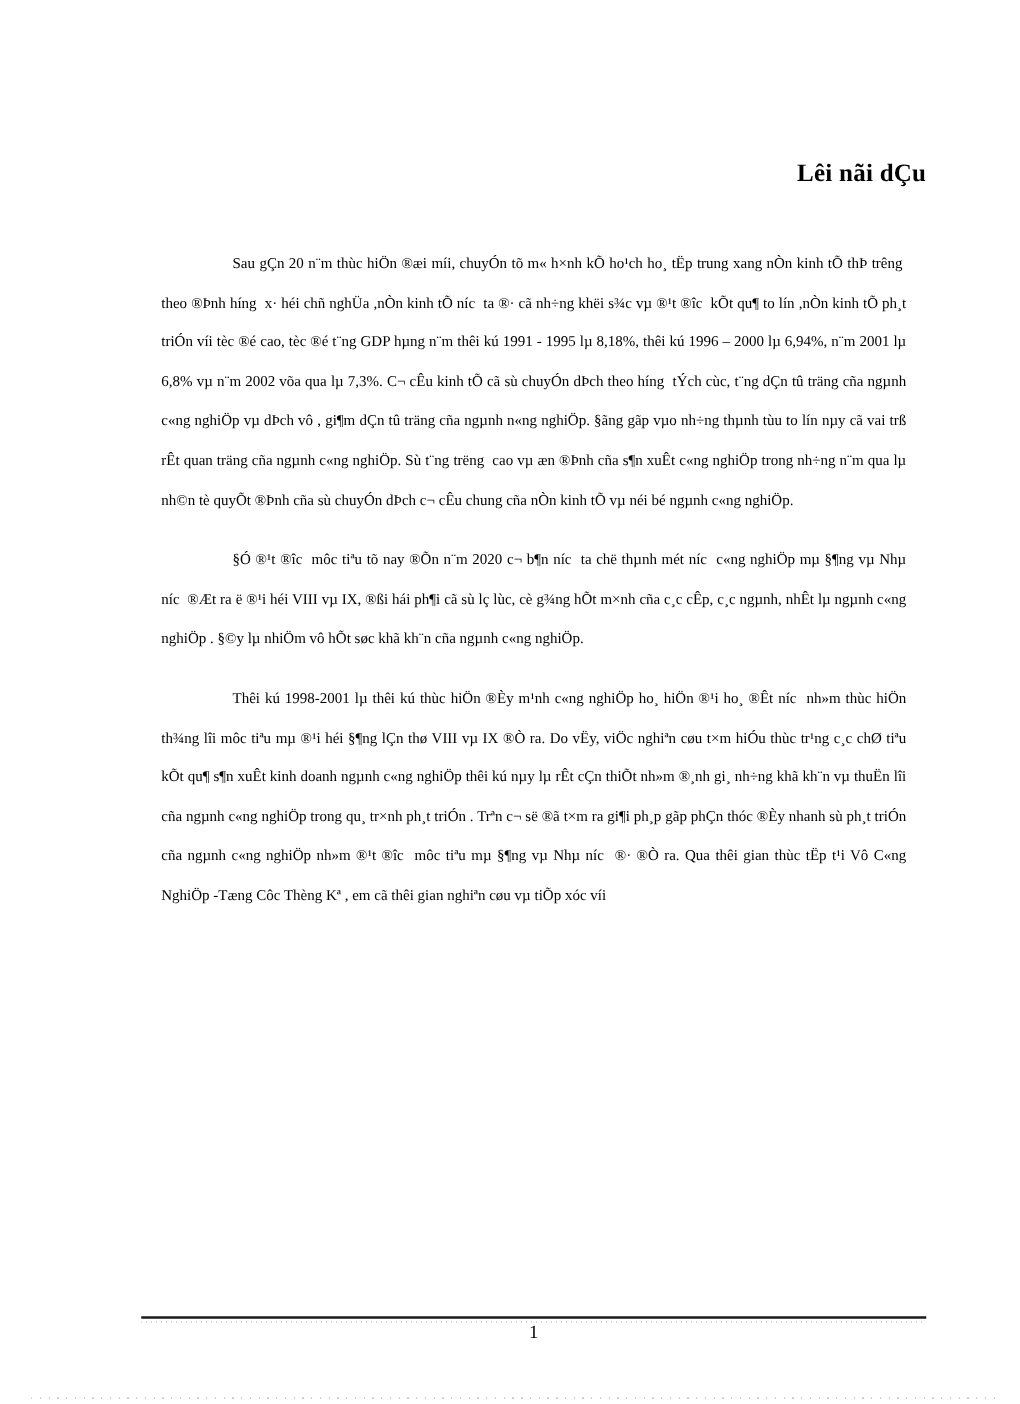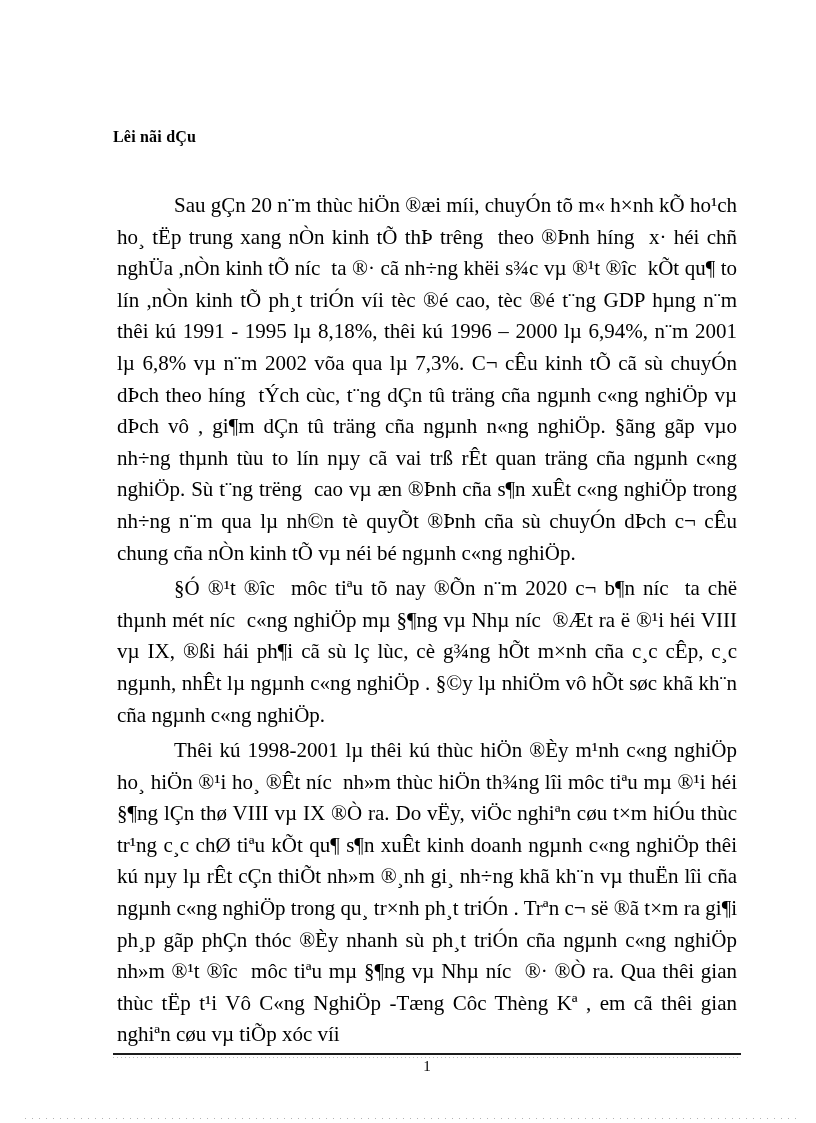--- a/index.html
+++ b/index.html
@@ -16,32 +16,32 @@
     font-family: "Liberation Serif", "DejaVu Serif", serif;
     color: #000000;
   }
   .content {
     position: absolute;
     left: 113px;
     top: 128px;
     width: 628px;
   }
   .doc-title {
-    font-size: 16px;
+    font-size: 20px;
     font-weight: bold;
-    text-align: left;
+    text-align: right;
     margin: 0 0 44px 0;
     letter-spacing: 0.2px;
   }
   .para {
-    font-size: 21px;
+    font-size: 12px;
     line-height: 31.6px;
     text-align: justify;
     text-indent: 57px;
-    margin: 4px;
+    margin: 16px;
   }
   .footer-rule {
     position: absolute;
     left: 113px;
     top: 1053px;
     width: 628px;
     height: 0;
     border-top: 2px solid #1c1c1c;
   }
   .footer-dots {

